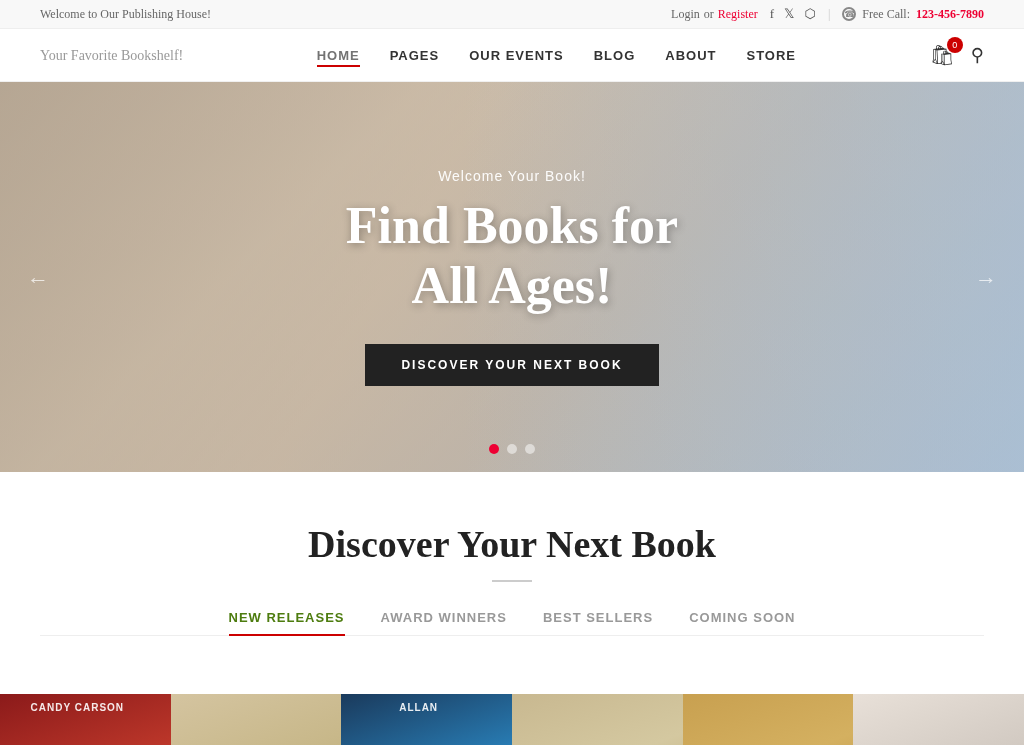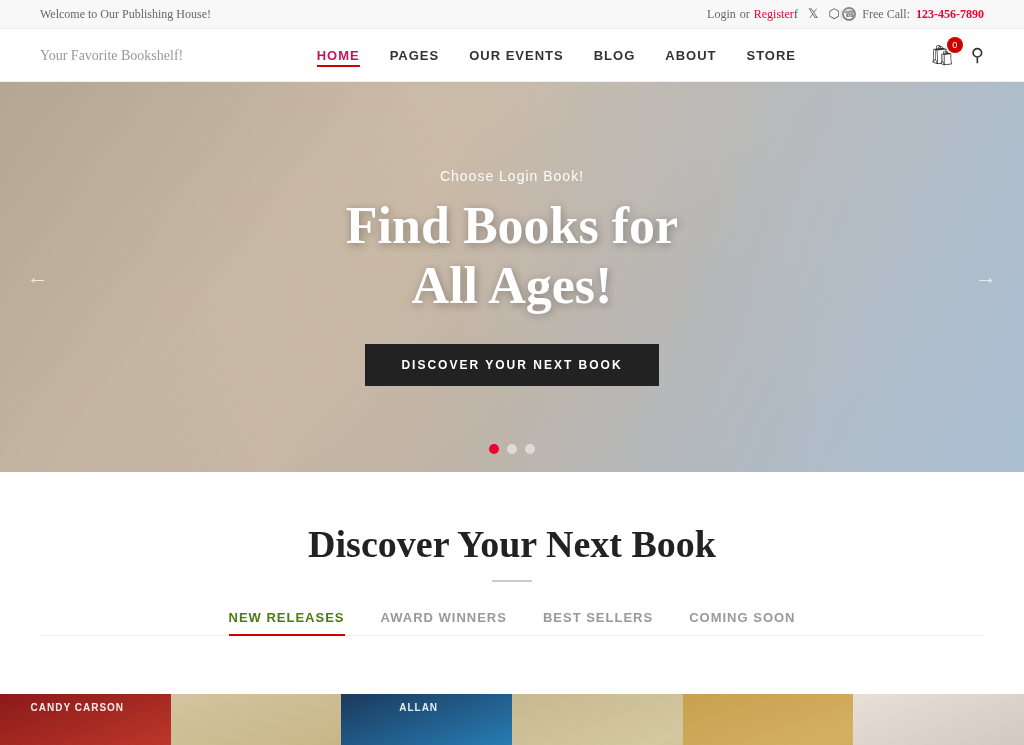--- a/index.html
+++ b/index.html
@@ -12,21 +12,21 @@
       padding: 6px 40px;
       display: flex;
       justify-content: space-between;
       align-items: center;
       font-size: 12px;
       color: #666;
     }
     .top-bar-right {
       display: flex;
       align-items: center;
-      gap: 0;
+      gap: 12px;
     }
     .top-bar-auth { display: flex; gap: 4px; align-items: center; }
     .top-bar-auth a { color: #666; text-decoration: none; }
     .top-bar-auth .register { color: #e03; text-decoration: none; }
     .social-icons { display: flex; gap: 10px; align-items: center; }
     .social-icon { font-size: 13px; color: #555; cursor: pointer; }
     .divider-v { color: #ccc; }
     .phone-area { display: flex; align-items: center; gap: 6px; }
     .phone-number { color: #e03; font-weight: bold; }
 
@@ -55,21 +55,21 @@
     .nav-item {
       font-size: 13px;
       font-family: Arial, sans-serif;
       text-transform: uppercase;
       letter-spacing: 1px;
       color: #333;
       cursor: pointer;
       font-weight: 600;
       position: relative;
     }
-    .nav-item.active { color: #be185d; }
+    .nav-item.active { color: #737373; }
     .nav-item.active::after {
       content: '';
       position: absolute;
       bottom: -4px;
       left: 0; right: 0;
       height: 2px;
       background: #c00;
     }
 
     .header-actions { display: flex; align-items: center; gap: 16px; }
@@ -339,21 +339,21 @@
   <div class="hero-bg"></div>
 
   <div style="position:absolute;inset:0;background:linear-gradient(120deg,rgba(180,165,145,0.7) 0%,rgba(200,185,165,0.5) 40%,rgba(170,190,210,0.6) 100%);"></div>
   <div style="position:absolute;right:0;top:0;width:55%;height:100%;background:linear-gradient(to right,transparent,rgba(170,195,220,0.5));"></div>
 
   <div class="hero-arrow left">
     <span>←</span>
   </div>
 
   <div class="hero-content">
-    <p class="hero-subtitle">Choose Login Book!</p>
+    <p class="hero-subtitle">Welcome Your Book!</p>
     <div class="hero-title">
       Find Books for<br>All Ages!
     </div>
     <button class="hero-btn">DISCOVER YOUR NEXT BOOK</button>
   </div>
 
   <div class="hero-arrow right">
     <span>→</span>
   </div>
 

